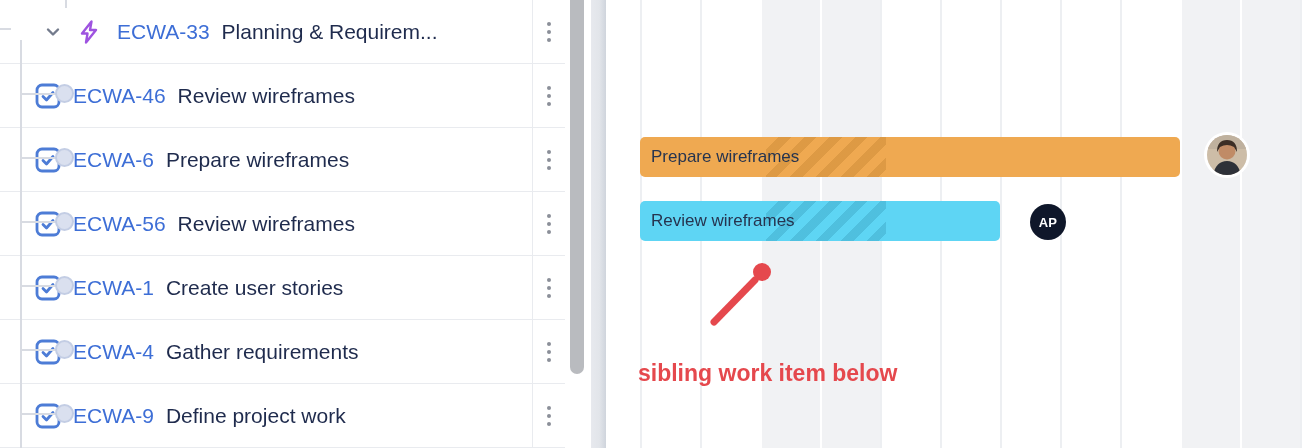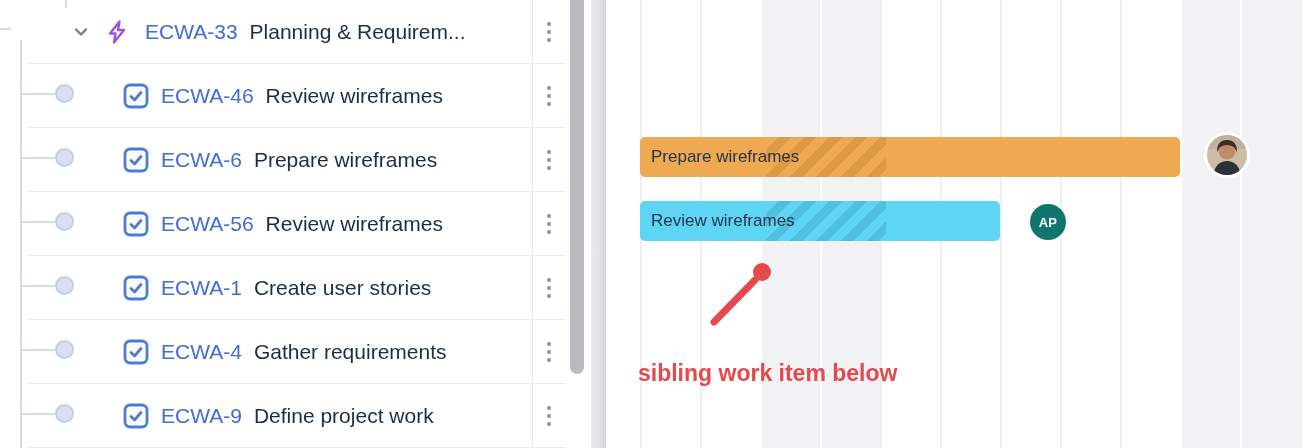--- a/index.html
+++ b/index.html
@@ -3,24 +3,24 @@
 <meta charset="utf-8">
 <style>
   html,body{margin:0;padding:0;background:#fff;}
   .app{
     position:relative;width:1304px;height:448px;overflow:hidden;background:#fff;
     font-family:"Liberation Sans","DejaVu Sans",sans-serif;
     -webkit-font-smoothing:antialiased;
   }
   
   .list-panel{position:absolute;left:0;top:0;width:565px;height:448px;background:#fff;}
-  .row{position:relative;height:63px;border-bottom:1px solid #E9EBEF;display:flex;align-items:flex-end;background:#fff;margin-left:28px;}
+  .row{position:relative;height:63px;border-bottom:1px solid #E9EBEF;display:flex;align-items:flex-end;background:#fff;}
   .row .content{display:flex;align-items:center;min-width:0;flex:1;height:100%;}
   .row.epic .content{padding-left:44px;}
-  .row.task .content{padding-left:95px;}
+  .row.task .content{padding-left:35px;}
   .chevron{width:18px;height:18px;margin-right:14px;flex:none;display:flex;align-items:center;justify-content:center;cursor:pointer;}
   .type-icon{width:26px;height:26px;margin-right:15px;flex:none;display:flex;align-items:center;justify-content:center;}
   .key{font-size:21px;color:#3D6ED6;text-decoration:none;white-space:nowrap;flex:none;cursor:pointer;}
   .summary{font-size:21px;color:#1F2B4D;margin-left:12px;white-space:nowrap;overflow:hidden;min-width:0;}
   .actions{position:absolute;right:0;top:0;bottom:0;width:32px;border-left:1px solid #E9EBEF;
     display:flex;flex-direction:column;align-items:center;justify-content:center;gap:4px;cursor:pointer;background:#fff;}
   .actions i{width:4px;height:4px;border-radius:50%;background:#8B8F99;display:block;}
   
   .tree-overlay{position:absolute;inset:0;pointer-events:none;z-index:3;}
   .trunk{position:absolute;left:20px;top:40px;bottom:0;width:2px;background:#D8DBE2;}
@@ -237,21 +237,21 @@
         </div>
       </div>
     <div id="avatars-container">
         <div class="avatar photo" style="left: 601px; top: 135px; width: 40px; height: 40px;"><svg width="40" height="40" viewBox="0 0 40 40">
             <rect width="40" height="40" fill="#CDBDA7"></rect>
             <rect y="0" width="40" height="14" fill="#BFB19E"></rect>
             <circle cx="20" cy="16" r="8.5" fill="#C08B66"></circle>
             <path d="M10 17 Q10 5 20 5 Q30 5 30 17 L27 12 Q20 8 13 12 Z" fill="#3B2E26"></path>
             <path d="M6 40 Q9 26 20 26 Q31 26 34 40 Z" fill="#2E3138"></path>
           </svg></div>
-        <div class="avatar initials" style="left: 424px; top: 204px; width: 36px; height: 36px; background: #0f766e;">AP</div>
+        <div class="avatar initials" style="left: 424px; top: 204px; width: 36px; height: 36px; background: #0f172a;">AP</div>
       </div>
     <svg class="annotation-svg" width="698" height="448" viewBox="0 0 698 448" id="annotation-svg">
         <line x1="149" y1="280" x2="108" y2="322" stroke="#E5484D" stroke-width="7" stroke-linecap="round"></line>
         <circle cx="156" cy="272" r="9" fill="#E5484D"></circle>
       </svg>
     <div class="annotation-text" id="annotation-text" style="color: rgb(229, 72, 77);">sibling work item below</div>
   </div>
 
 </div>
 

